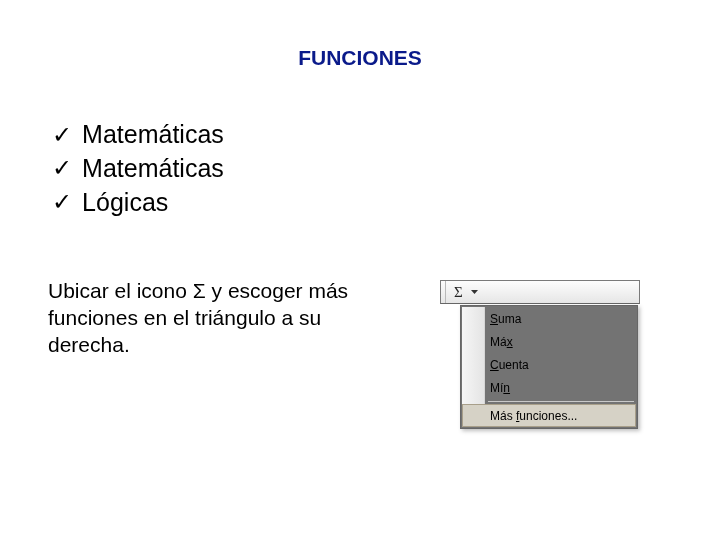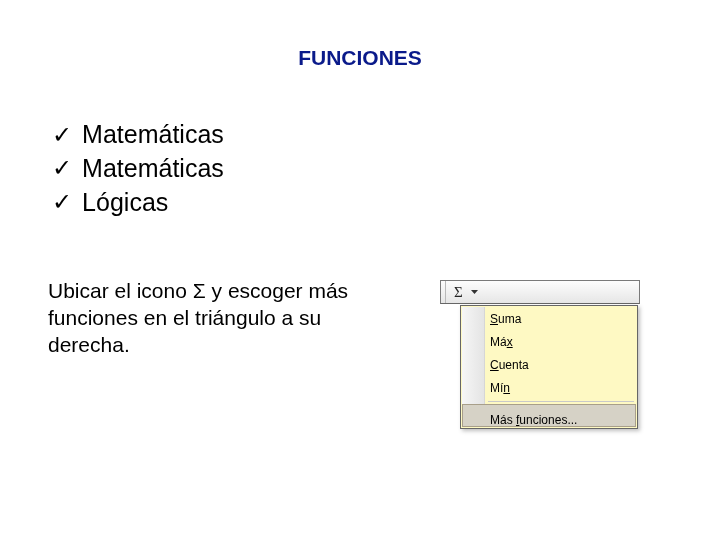--- a/index.html
+++ b/index.html
@@ -99,21 +99,21 @@
   }
   .arrow-btn svg {
     display: block;
   }
   .toolbar-rest {
     flex: 1;
     background: linear-gradient(#fdfdfd, #e6e6e6);
   }
   .menu {
     border: 1px solid #666;
-    background: #fef9c3;
+    background: #737373;
     box-shadow: 2px 2px 4px rgba(0,0,0,0.25);
     margin-left: 20px;
     margin-top: 1px;
     width: 178px;
     box-sizing: border-box;
     padding: 1px 1px;
   }
   .menu-item {
     display: flex;
     align-items: center;
@@ -144,21 +144,20 @@
     background: linear-gradient(to right, #f6f6f6, #e4e4e4);
     border-right: 1px solid #d6d6d6;
   }
   .menu {
     position: relative;
   }
   .menu-item.selected {
     background: #d6d2c6;
     outline: 1px solid #a89f8a;
     outline-offset: -1px;
-    align-items: flex-end;
   }
 </style>
 </head>
 <body>
 
 <div class="slide">
 
   <div class="title">FUNCIONES</div>
 
   <div class="bullets">

